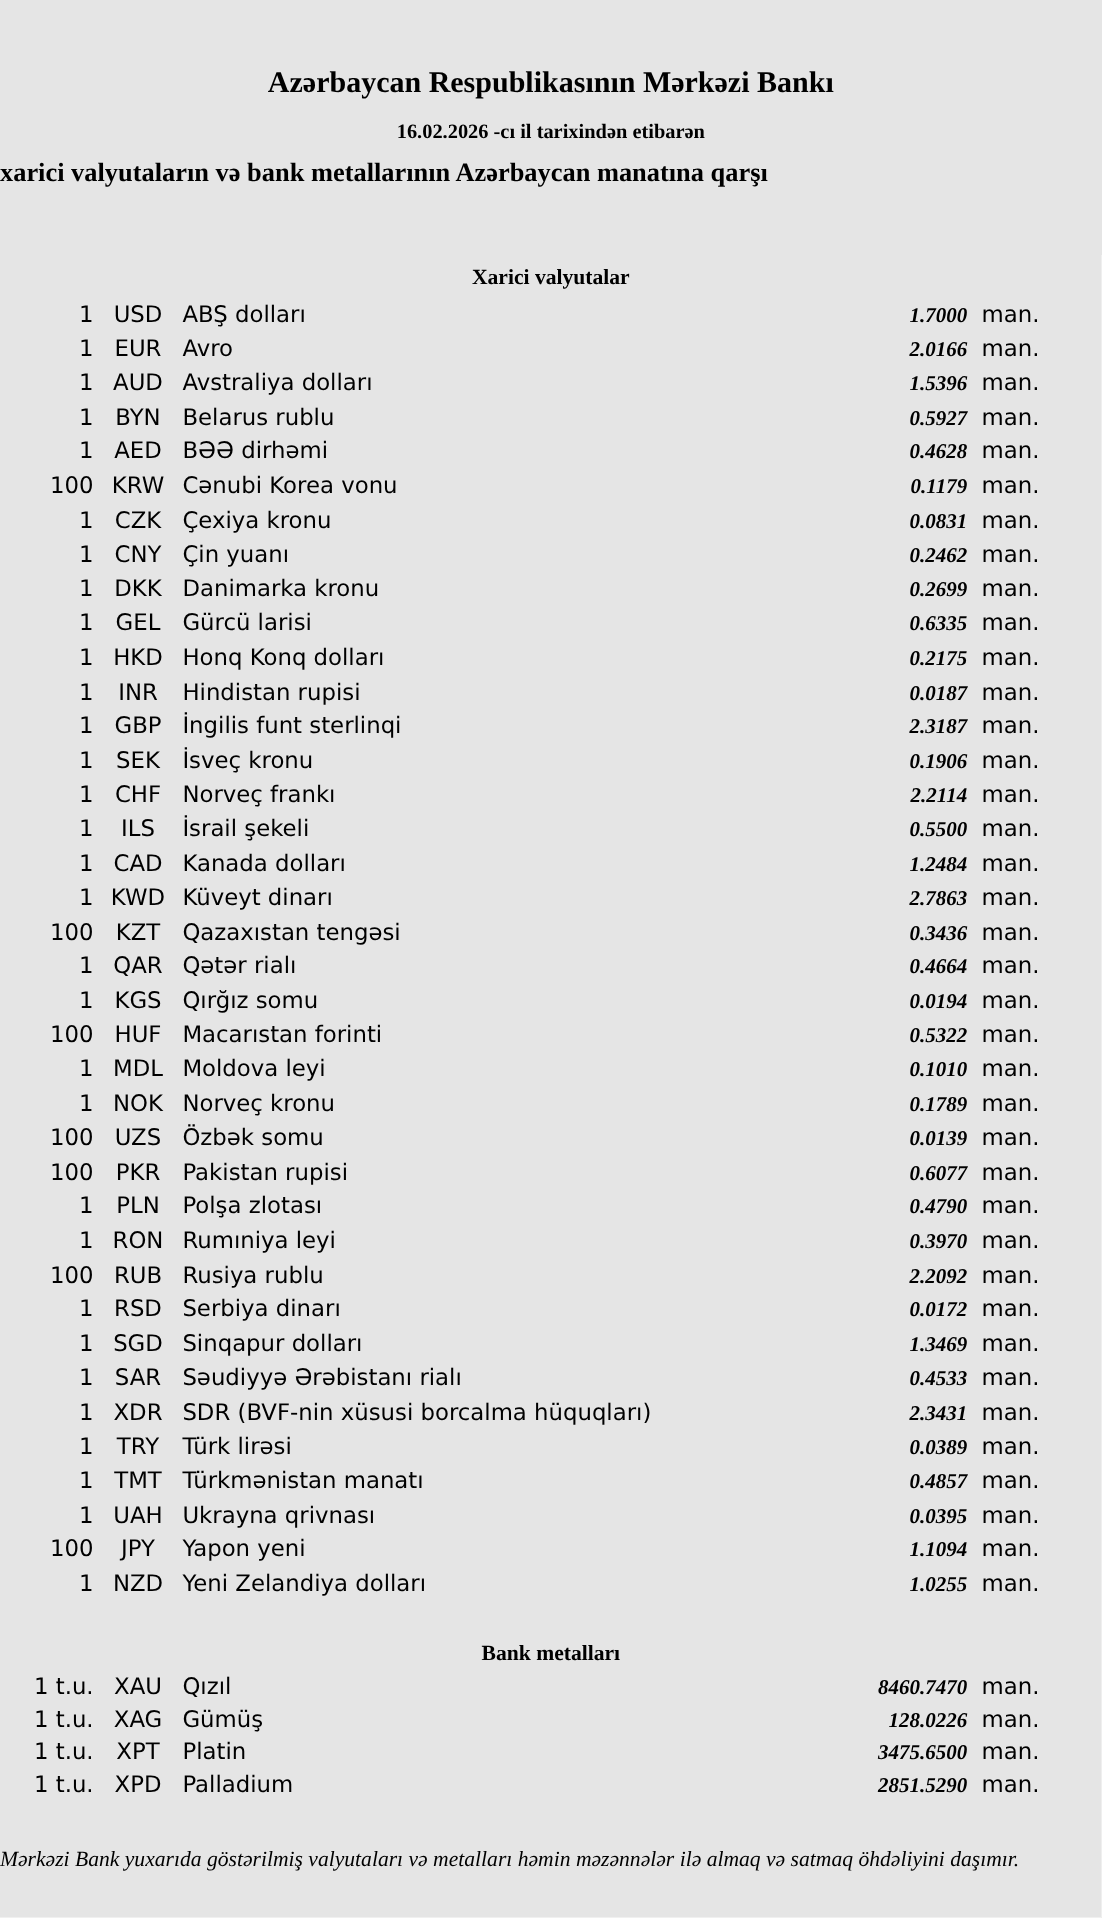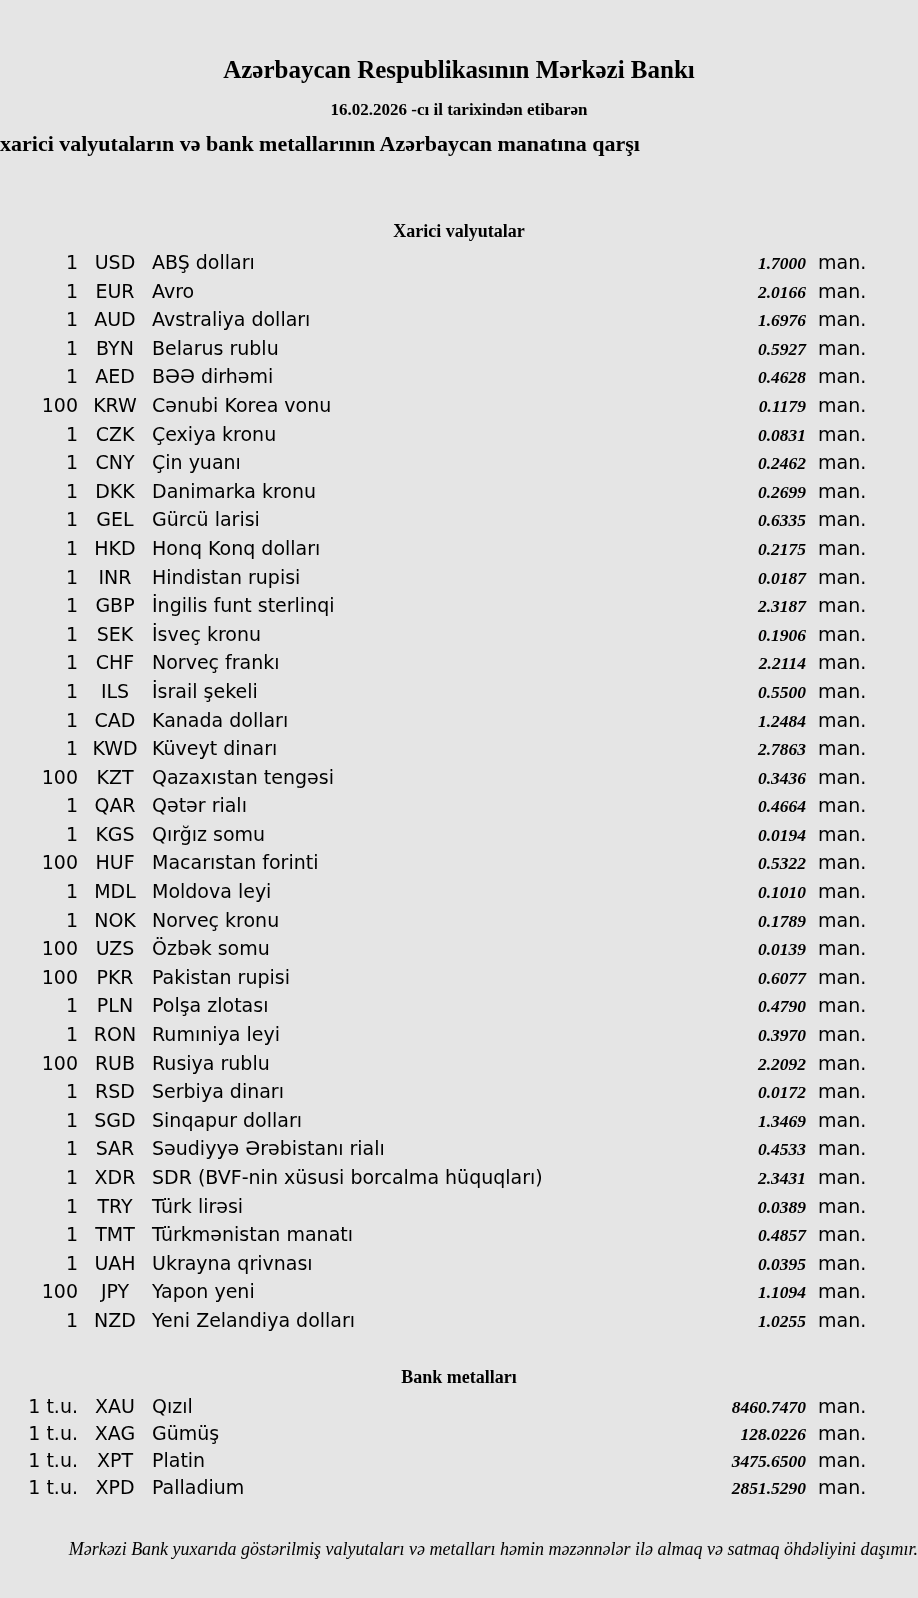--- a/index.html
+++ b/index.html
@@ -66,21 +66,21 @@
     font-weight: 700;
     font-size: 17.5px;
   }
   .cell.unit { padding-left: 12px; font-size: 19px; }
   .footer {
     margin-top: 34px;
     font-family: "Liberation Serif", serif;
     font-style: italic;
     font-size: 18px;
     line-height: 24px;
-    text-align: right;
+    text-align: left;
     white-space: nowrap;
   }
 </style>
 </head>
 <body>
 
 <div class="page">
   <div class="title">Azərbaycan Respublikasının Mərkəzi Bankı</div>
   <div class="dateline">16.02.2026 -cı il tarixindən etibarən</div>
   <div class="subtitle">xarici valyutaların və bank metallarının Azərbaycan manatına qarşı</div>
@@ -98,21 +98,21 @@
         <span class="cell qty">1</span>
         <span class="cell code">EUR</span>
         <span class="cell name">Avro</span>
         <span class="cell rate">2.0166</span>
         <span class="cell unit">man.</span>
       </div>
       <div class="row">
         <span class="cell qty">1</span>
         <span class="cell code">AUD</span>
         <span class="cell name">Avstraliya dolları</span>
-        <span class="cell rate">1.6976</span>
+        <span class="cell rate">1.5396</span>
         <span class="cell unit">man.</span>
       </div>
       <div class="row">
         <span class="cell qty">1</span>
         <span class="cell code">BYN</span>
         <span class="cell name">Belarus rublu</span>
         <span class="cell rate">0.5927</span>
         <span class="cell unit">man.</span>
       </div>
       <div class="row">

